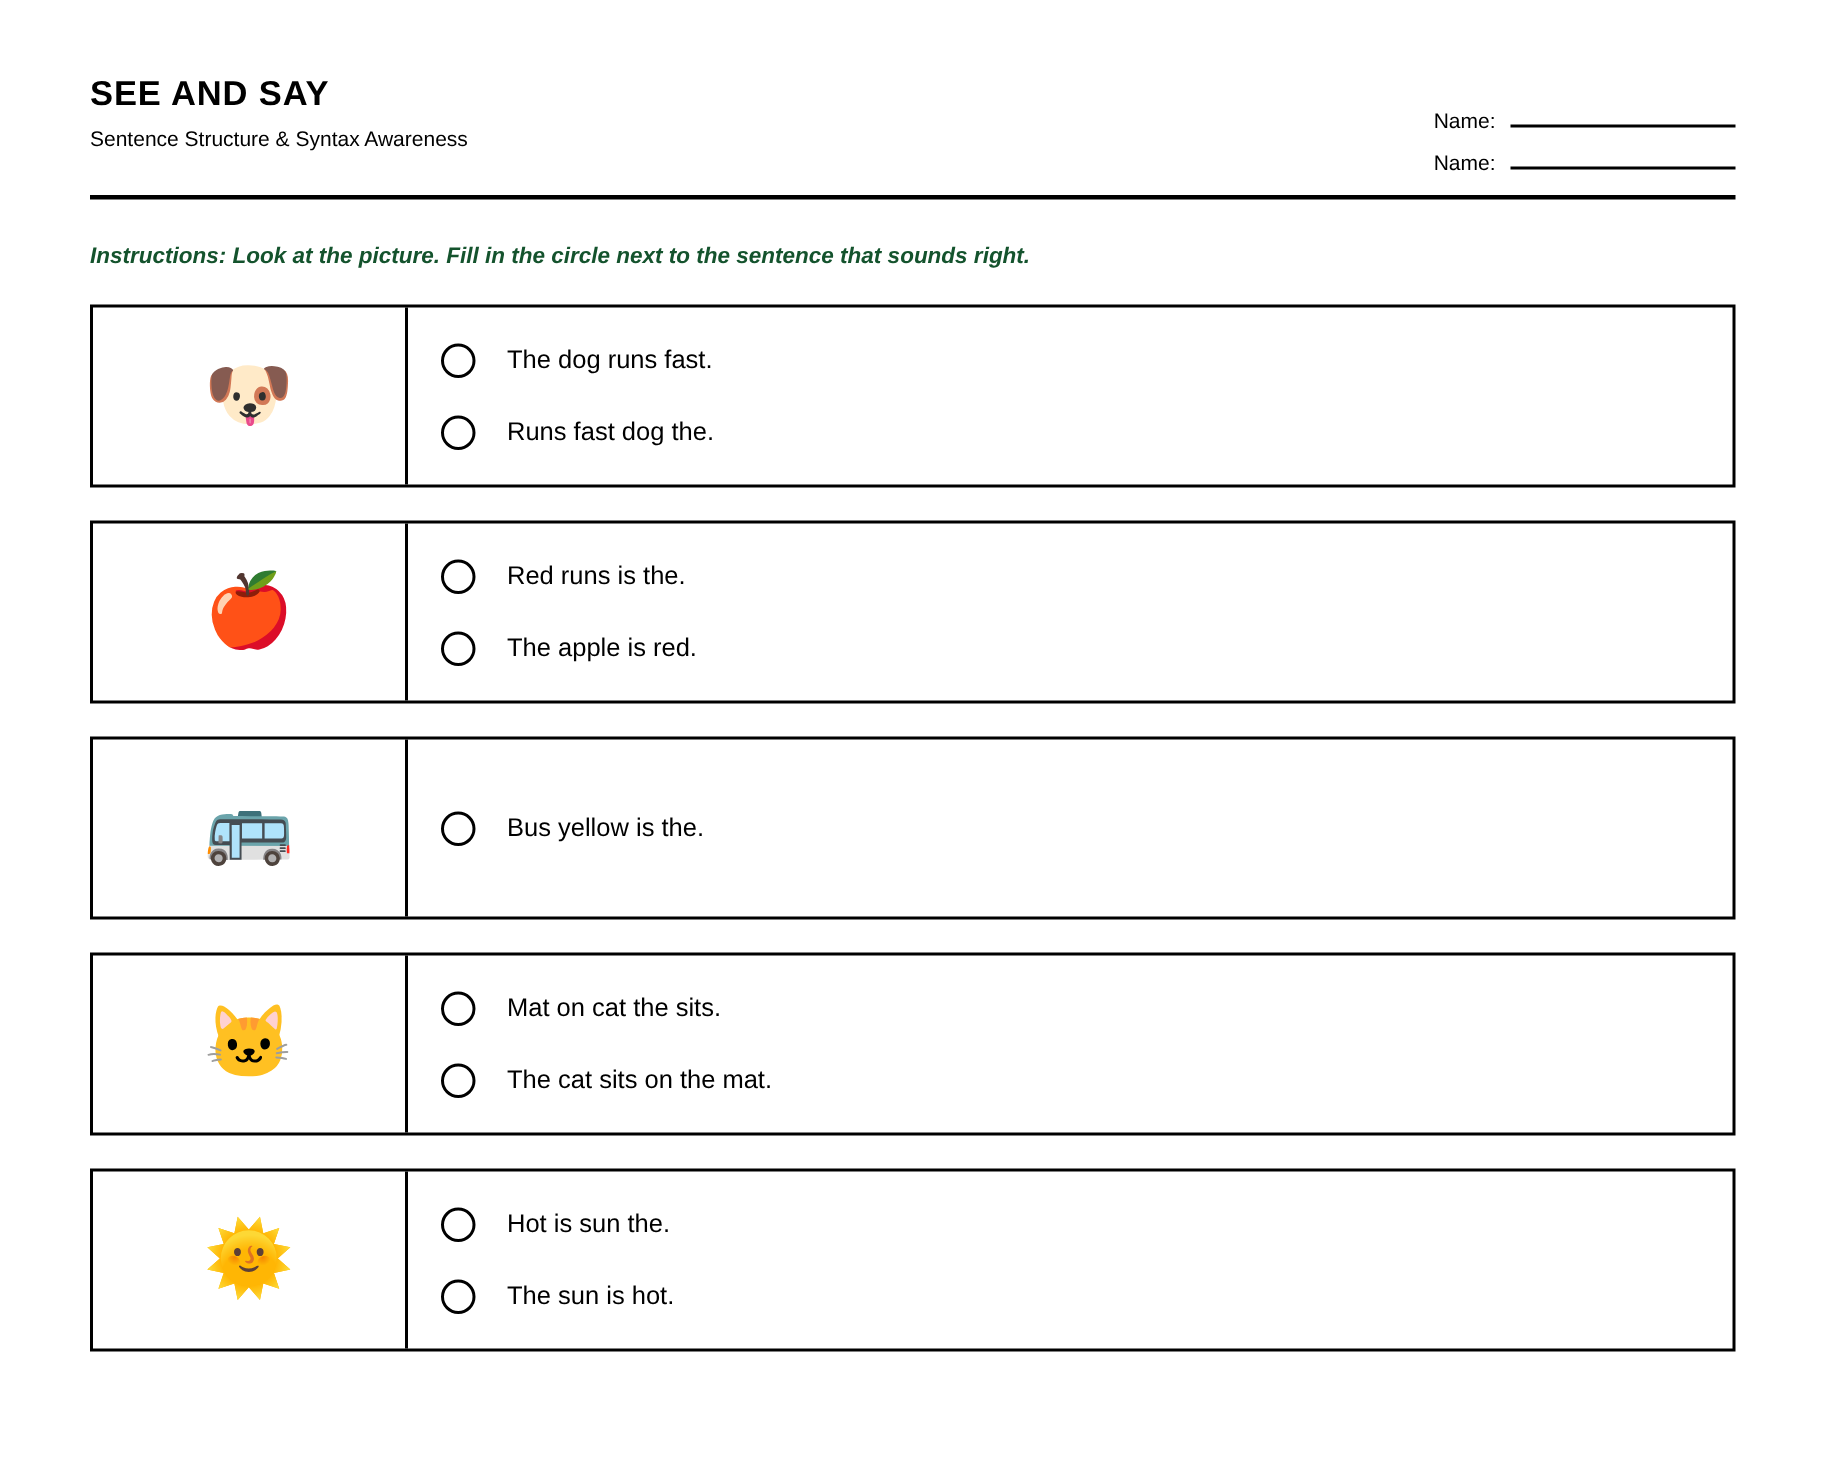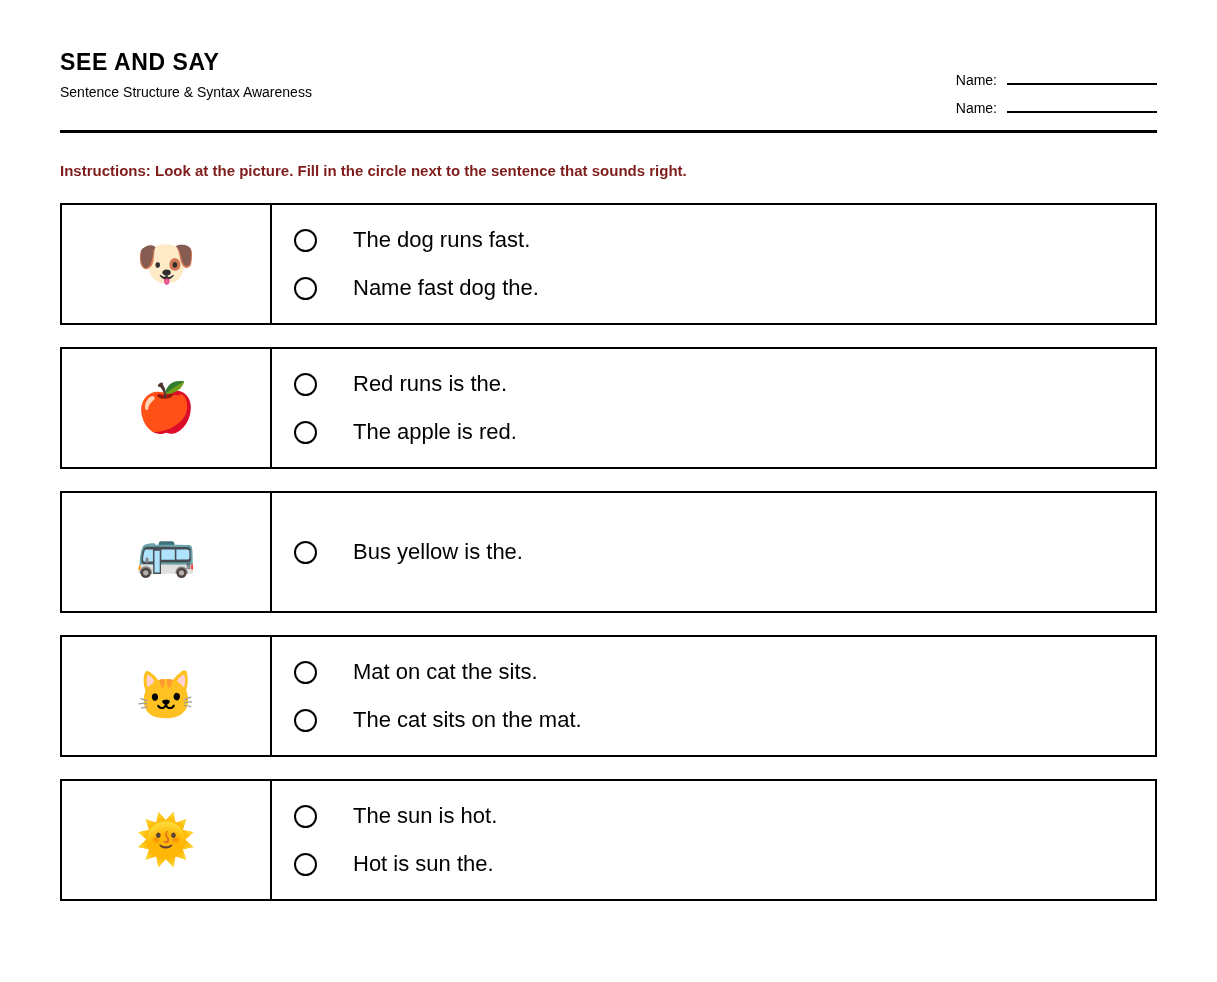--- a/index.html
+++ b/index.html
@@ -86,21 +86,22 @@
   }
 
   
   .instructions {
     position: absolute;
     left: 60px;
     top: 160px;
     font-size: 15px;
     font-weight: bold;
     line-height: 22px;
-    color: #7f1d1d;
+    color: #14532d;
+    font-style: italic;
   }
 
   
   .questions {
     position: absolute;
     left: 60px;
     top: 203px;
     width: 1097px;
   }
 
@@ -148,23 +149,23 @@
   .option-bubble {
     width: 23px;
     height: 23px;
     flex: 0 0 23px;
     border: 2px solid #000;
     border-radius: 50%;
     box-sizing: border-box;
     background: #fff;
   }
   .option-text {
-    font-size: 22px;
+    font-size: 17px;
     line-height: 22px;
-    margin-left: 36px;
+    margin-left: 21px;
     color: #000;
     white-space: nowrap;
   }
 </style>
 </head>
 <body>
 
 <div class="page">
 
   <div class="header">
@@ -196,21 +197,21 @@
         <div class="picture-cell">
           <span class="picture-emoji">🐶</span>
         </div>
         <div class="options-cell">
           <div class="option">
             <span class="option-bubble"></span>
             <span class="option-text">The dog runs fast.</span>
           </div>
           <div class="option">
             <span class="option-bubble"></span>
-            <span class="option-text">Name fast dog the.</span>
+            <span class="option-text">Runs fast dog the.</span>
           </div>
         </div>
       </div>
       <div class="question-row">
         <div class="picture-cell">
           <span class="picture-emoji">🍎</span>
         </div>
         <div class="options-cell">
           <div class="option">
             <span class="option-bubble"></span>
@@ -248,23 +249,23 @@
           </div>
         </div>
       </div>
       <div class="question-row">
         <div class="picture-cell">
           <span class="picture-emoji">🌞</span>
         </div>
         <div class="options-cell">
           <div class="option">
             <span class="option-bubble"></span>
+            <span class="option-text">Hot is sun the.</span>
+          </div>
+          <div class="option">
+            <span class="option-bubble"></span>
             <span class="option-text">The sun is hot.</span>
           </div>
-          <div class="option">
-            <span class="option-bubble"></span>
-            <span class="option-text">Hot is sun the.</span>
-          </div>
         </div>
       </div>
     </div>
 
 </div>
 
 </body></html>

